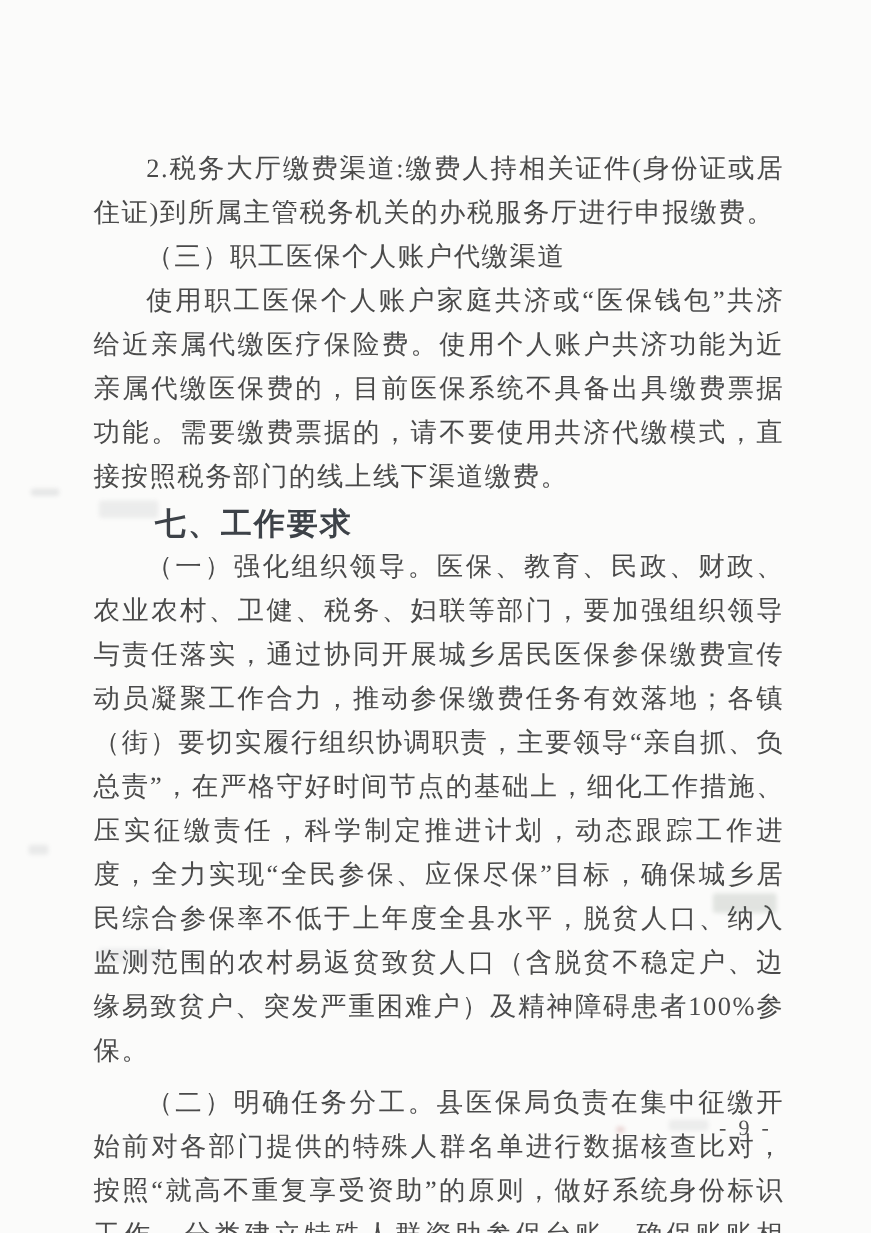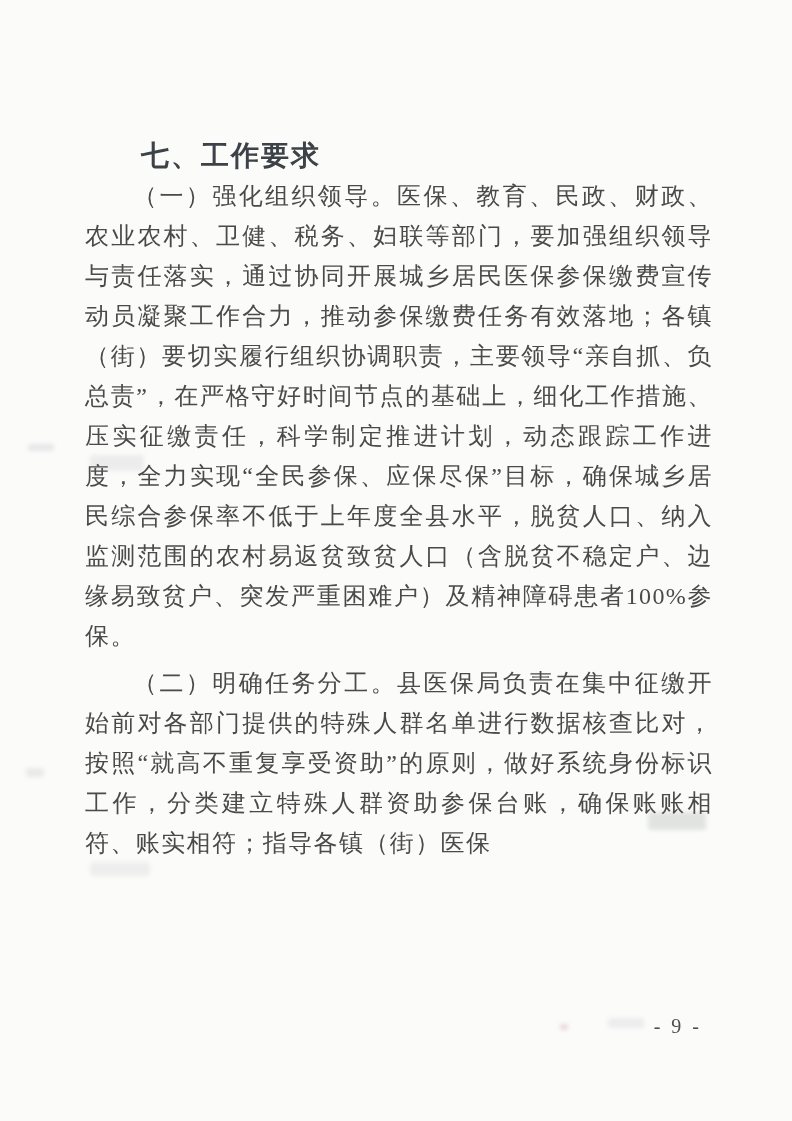--- a/index.html
+++ b/index.html
@@ -70,22 +70,25 @@
   .artifact-3 { left: 26px;  top: 768px; width: 18px; height: 9px;  opacity: 0.12; }
   .artifact-4 { left: 648px; top: 812px; width: 58px; height: 18px; background: #5d6e5f; opacity: 0.16; }
   .artifact-5 { left: 90px;  top: 862px; width: 60px; height: 14px; opacity: 0.09; }
   .artifact-6 { left: 560px; top: 1024px; width: 8px; height: 6px; background: #b86a6a; opacity: 0.25; }
   .artifact-7 { left: 608px; top: 1018px; width: 36px; height: 10px; opacity: 0.10; }
 </style>
 </head>
 <body>
 
 <div class="scan-page">
+  <p class="body-para">2.税务大厅缴费渠道:缴费人持相关证件(身份证或居住证)到所属主管税务机关的办税服务厅进行申报缴费。</p>
 
+  <p class="body-para sub-heading-para">（三）职工医保个人账户代缴渠道</p>
 
+  <p class="body-para">使用职工医保个人账户家庭共济或“医保钱包”共济给近亲属代缴医疗保险费。使用个人账户共济功能为近亲属代缴医保费的，目前医保系统不具备出具缴费票据功能。需要缴费票据的，请不要使用共济代缴模式，直接按照税务部门的线上线下渠道缴费。</p>
 
   <h2 class="section-heading">七、工作要求</h2>
 
   <p class="body-para">（一）强化组织领导。医保、教育、民政、财政、农业农村、卫健、税务、妇联等部门，要加强组织领导与责任落实，通过协同开展城乡居民医保参保缴费宣传动员凝聚工作合力，推动参保缴费任务有效落地；各镇（街）要切实履行组织协调职责，主要领导“亲自抓、负总责”，在严格守好时间节点的基础上，细化工作措施、压实征缴责任，科学制定推进计划，动态跟踪工作进度，全力实现“全民参保、应保尽保”目标，确保城乡居民综合参保率不低于上年度全县水平，脱贫人口、纳入监测范围的农村易返贫致贫人口（含脱贫不稳定户、边缘易致贫户、突发严重困难户）及精神障碍患者100%参保。</p>
 
   <p class="body-para para-gap">（二）明确任务分工。县医保局负责在集中征缴开始前对各部门提供的特殊人群名单进行数据核查比对，按照“就高不重复享受资助”的原则，做好系统身份标识工作，分类建立特殊人群资助参保台账，确保账账相符、账实相符；指导各镇（街）医保</p>
 </div>
 
 <div class="page-number">- 9 -</div>
 

